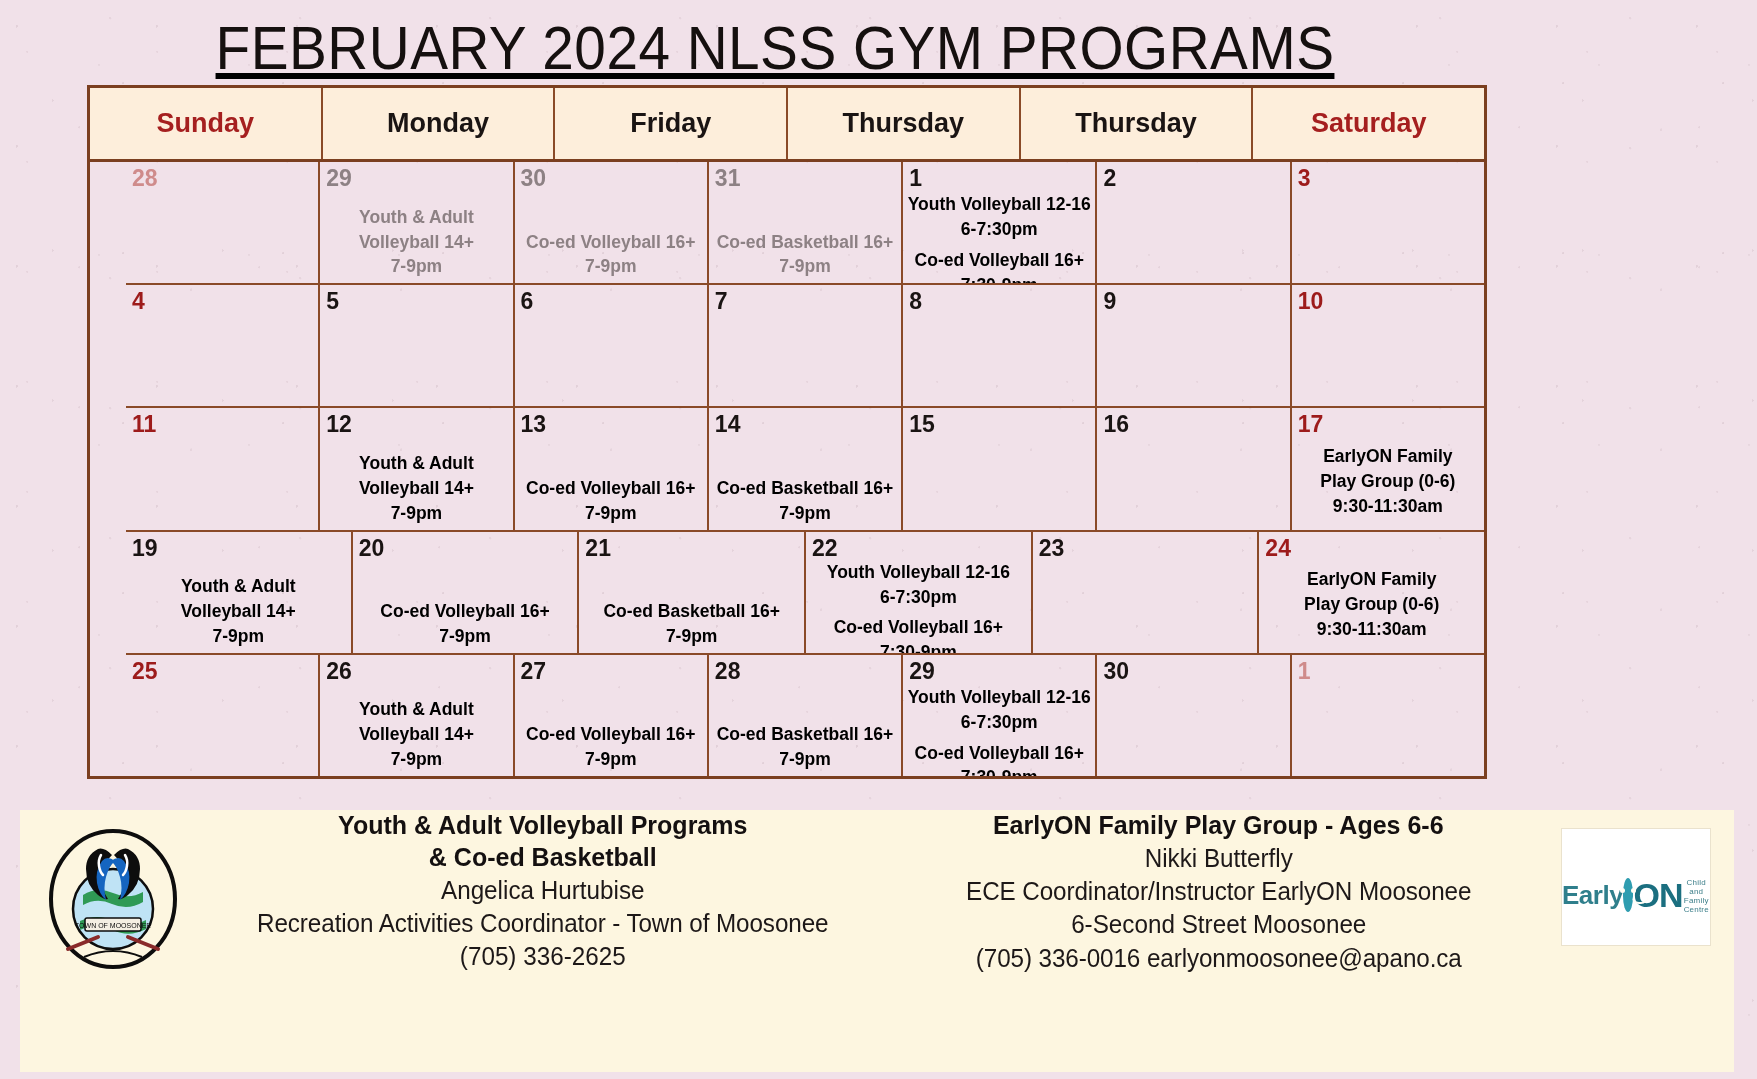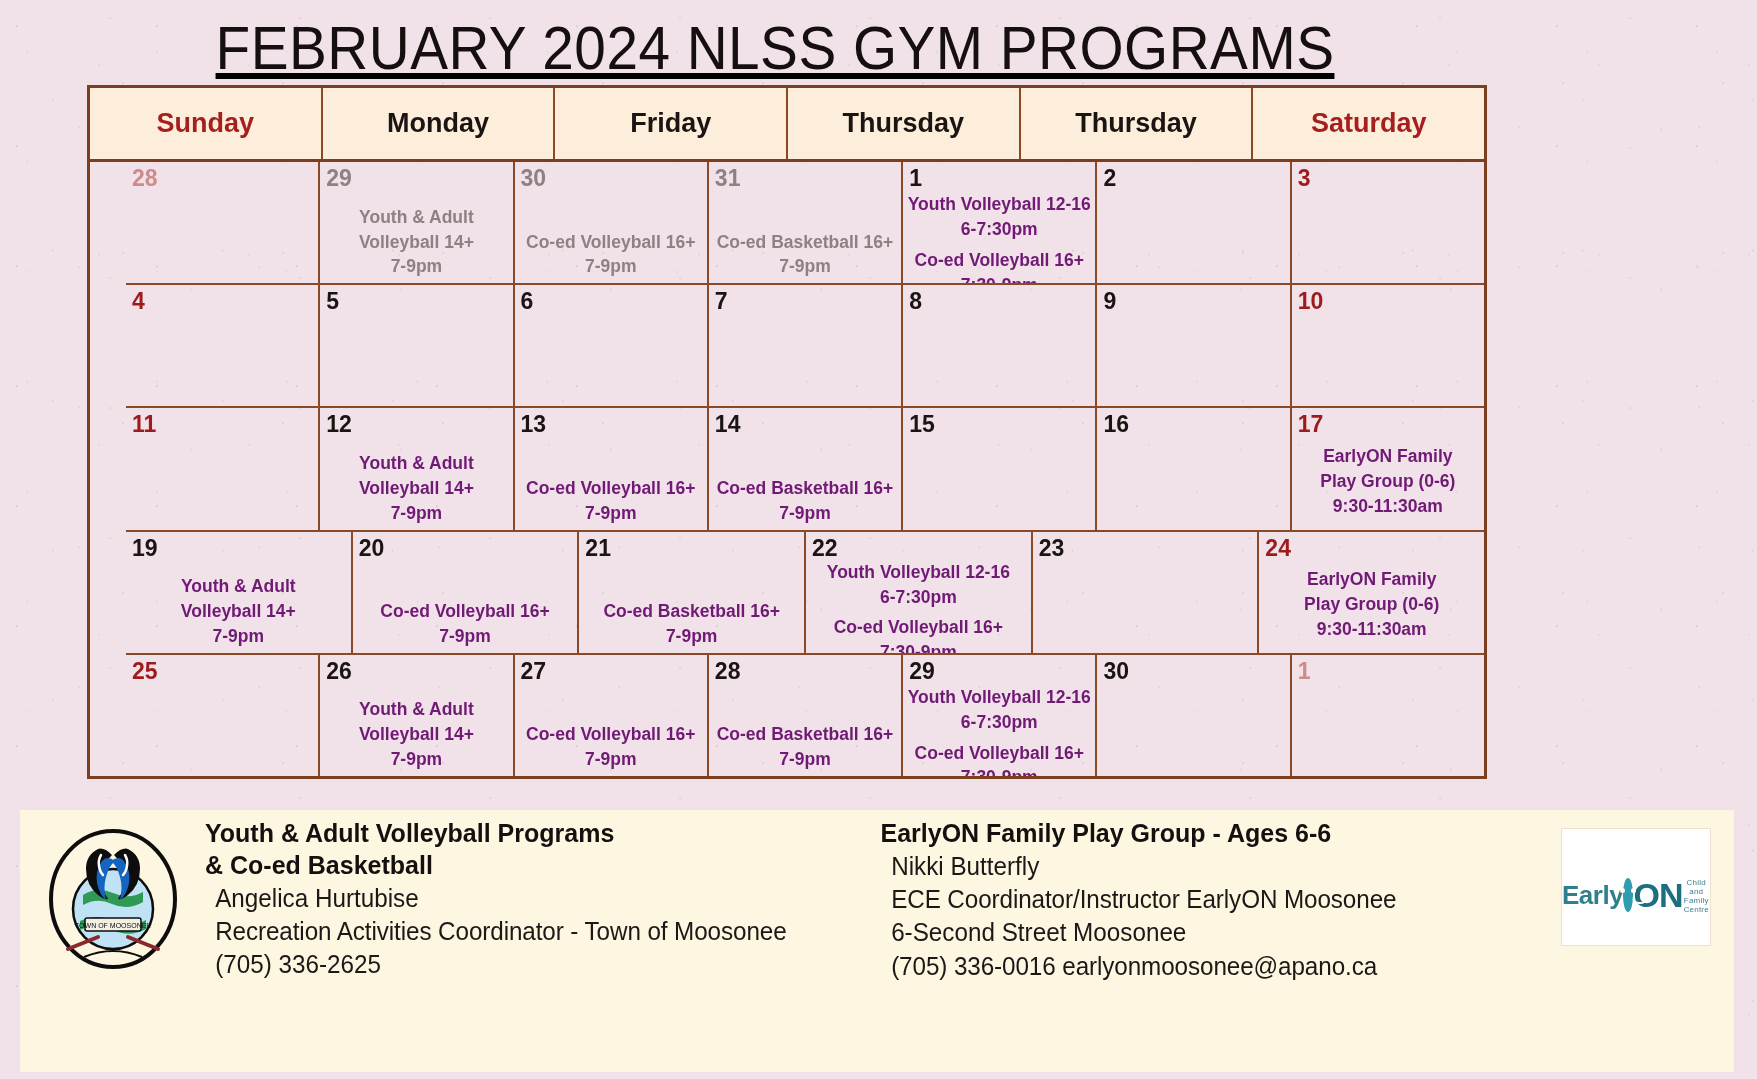--- a/index.html
+++ b/index.html
@@ -116,21 +116,21 @@
     text-align: center;
     padding-bottom: 2px;
   }
   .events.top { justify-content: flex-start; padding-top: 2px; }
   .events.center { justify-content: center; }
 
   .event-line {
     font-size: 17.5px;
     font-weight: 700;
     line-height: 1.42;
-    color: #701a75;
+    color: #000000;
     white-space: nowrap;
   }
   .event-line.faded { color: #8d8184; }
   .event-block + .event-block { margin-top: 6px; }
 
   
   #footer {
     position: absolute;
     left: 20px; top: 810px;
     width: 1714px; height: 262px;
@@ -144,21 +144,22 @@
     margin-top: 14px;
     display: flex; align-items: center; justify-content: center;
   }
   #earlyon-logo {
     flex: 0 0 160px;
     margin: 18px 18px 0 0;
     display: flex; align-items: center; justify-content: center;
   }
   .footer-col {
     flex: 1 1 0;
-    padding-top: 8px;
+    text-align: center;
+    padding-top: 0;
   }
   .footer-heading {
     font-size: 25px;
     font-weight: 700;
     color: #141010;
     line-height: 1.27;
   }
   .footer-line {
     font-size: 25px;
     font-weight: 400;

